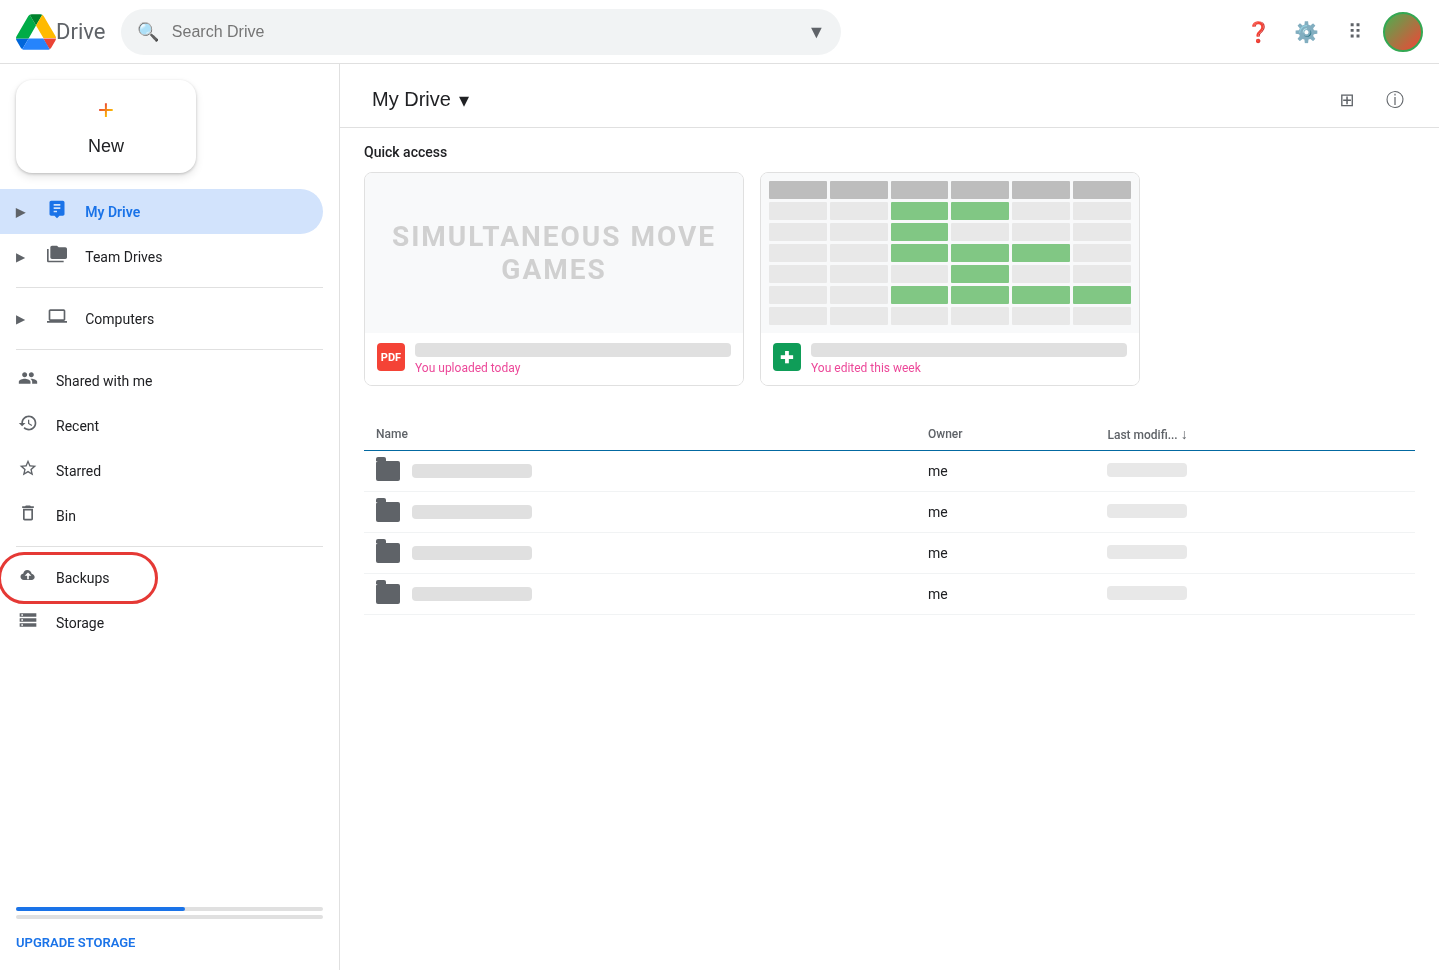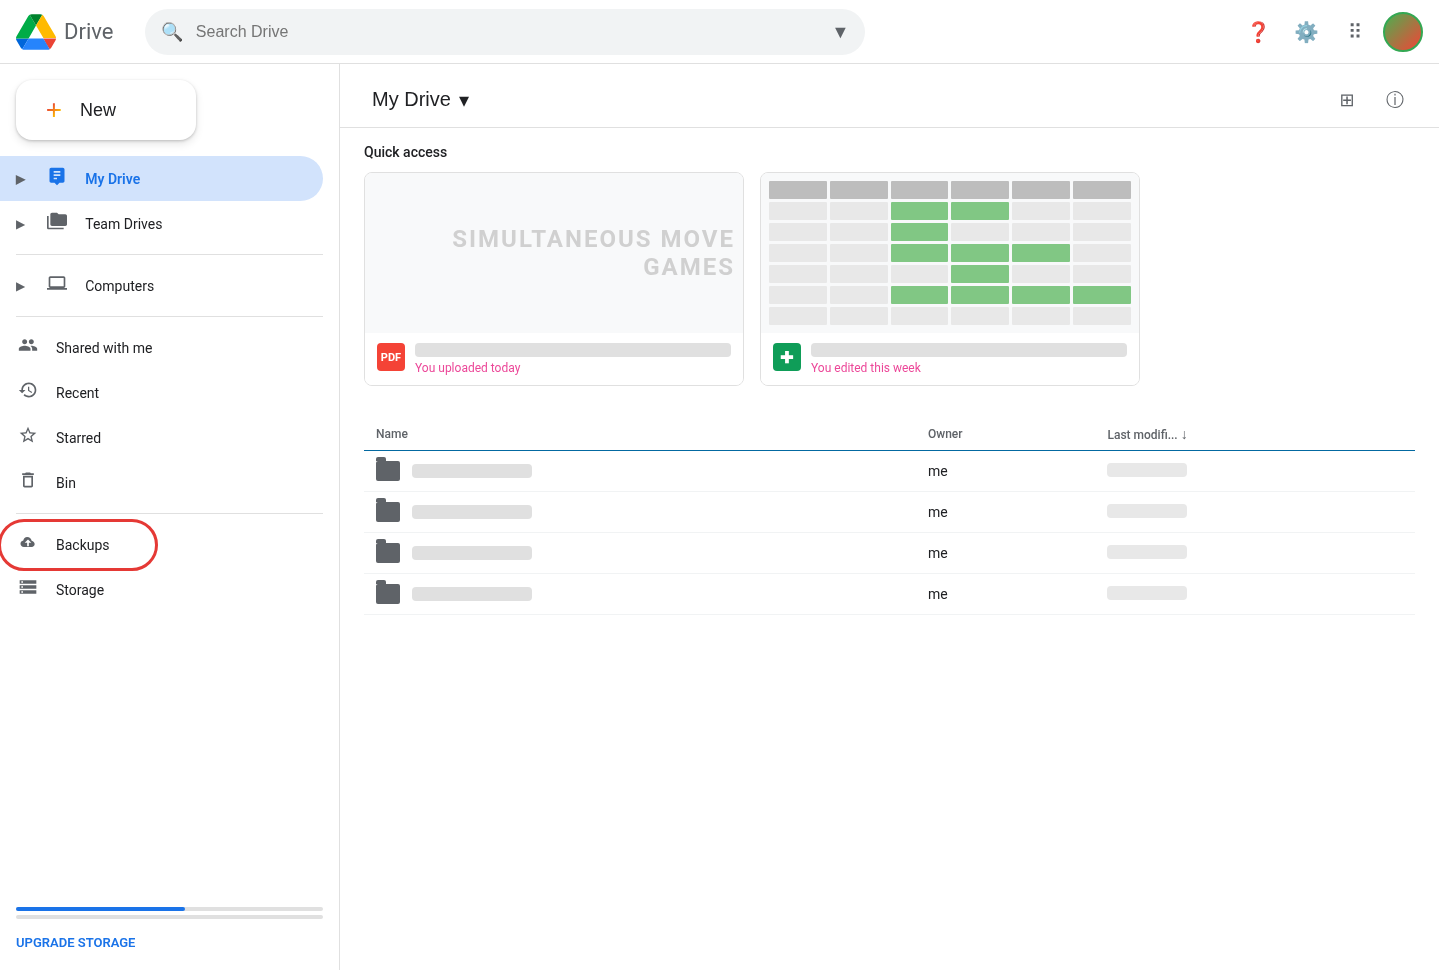--- a/index.html
+++ b/index.html
@@ -11,22 +11,20 @@
       align-items: center;
       height: 64px;
       padding: 0 16px;
       border-bottom: 1px solid #e0e0e0;
       background: #fff;
       flex-shrink: 0;
     }
     .topbar-logo {
       display: flex;
       align-items: center;
-      gap: 8px;
-      margin-right: 16px;
       text-decoration: none;
     }
     .logo-icon {
       width: 40px;
       height: 40px;
     }
     .topbar-appname {
       font-size: 22px;
       color: #5f6368;
       font-weight: 400;
@@ -113,20 +111,21 @@
       padding: 16px 24px;
       border-radius: 16px;
       background: #fff;
       box-shadow: 0 1px 3px rgba(0,0,0,0.2), 0 4px 8px rgba(0,0,0,0.1);
       cursor: pointer;
       border: none;
       font-size: 18px;
       font-weight: 500;
       color: #202124;
       width: 180px;
+      flex-direction: column;
     }
     .plus-icon {
       width: 28px;
       height: 28px;
       position: relative;
     }
     .plus-icon::before {
       content: '+';
       font-size: 28px;
       line-height: 1;
@@ -305,25 +304,25 @@
     .card-preview {
       height: 160px;
       background: #f8f9fa;
       display: flex;
       align-items: center;
       justify-content: center;
       overflow: hidden;
       position: relative;
     }
     .card-preview-text {
-      font-size: 24px;
+      font-size: 28px;
       font-weight: 700;
       color: #d0d0d0;
       letter-spacing: 2px;
-      text-align: right;
+      text-align: center;
       padding: 8px;
     }
     .card-preview-spreadsheet {
       width: 100%;
       height: 100%;
       padding: 8px;
     }
     .spreadsheet-sim {
       width: 100%;
       height: 100%;

